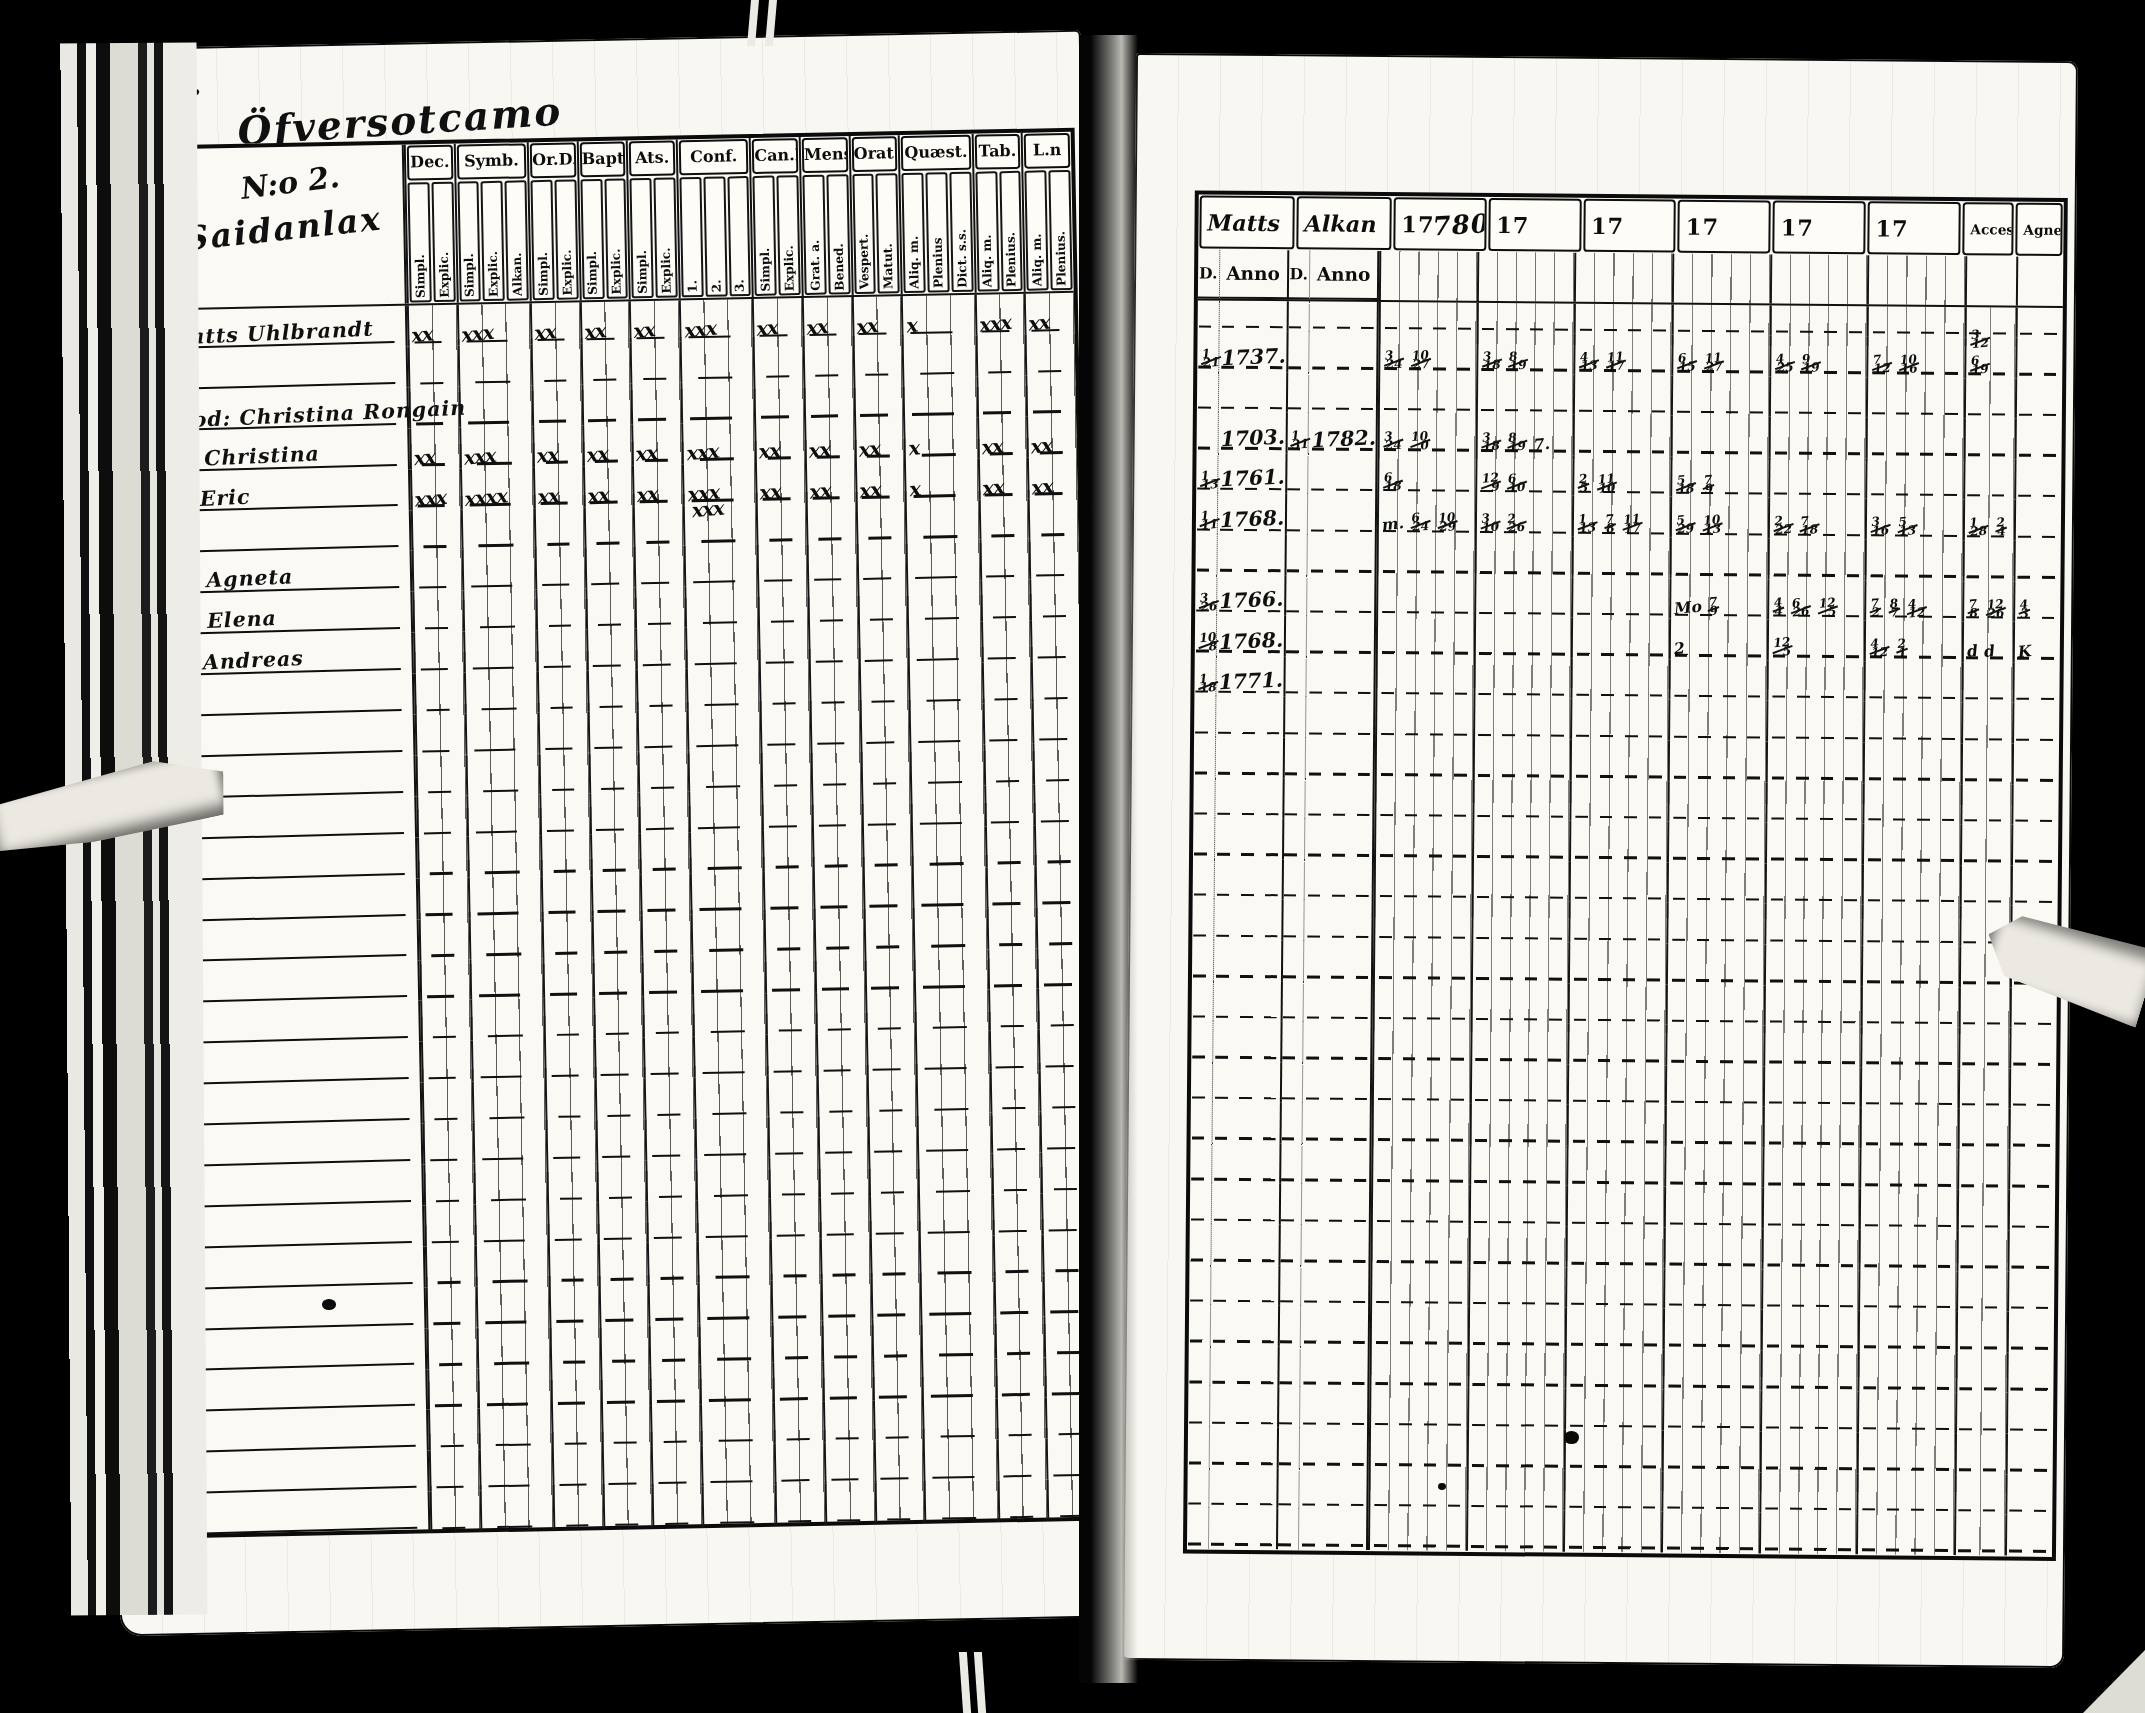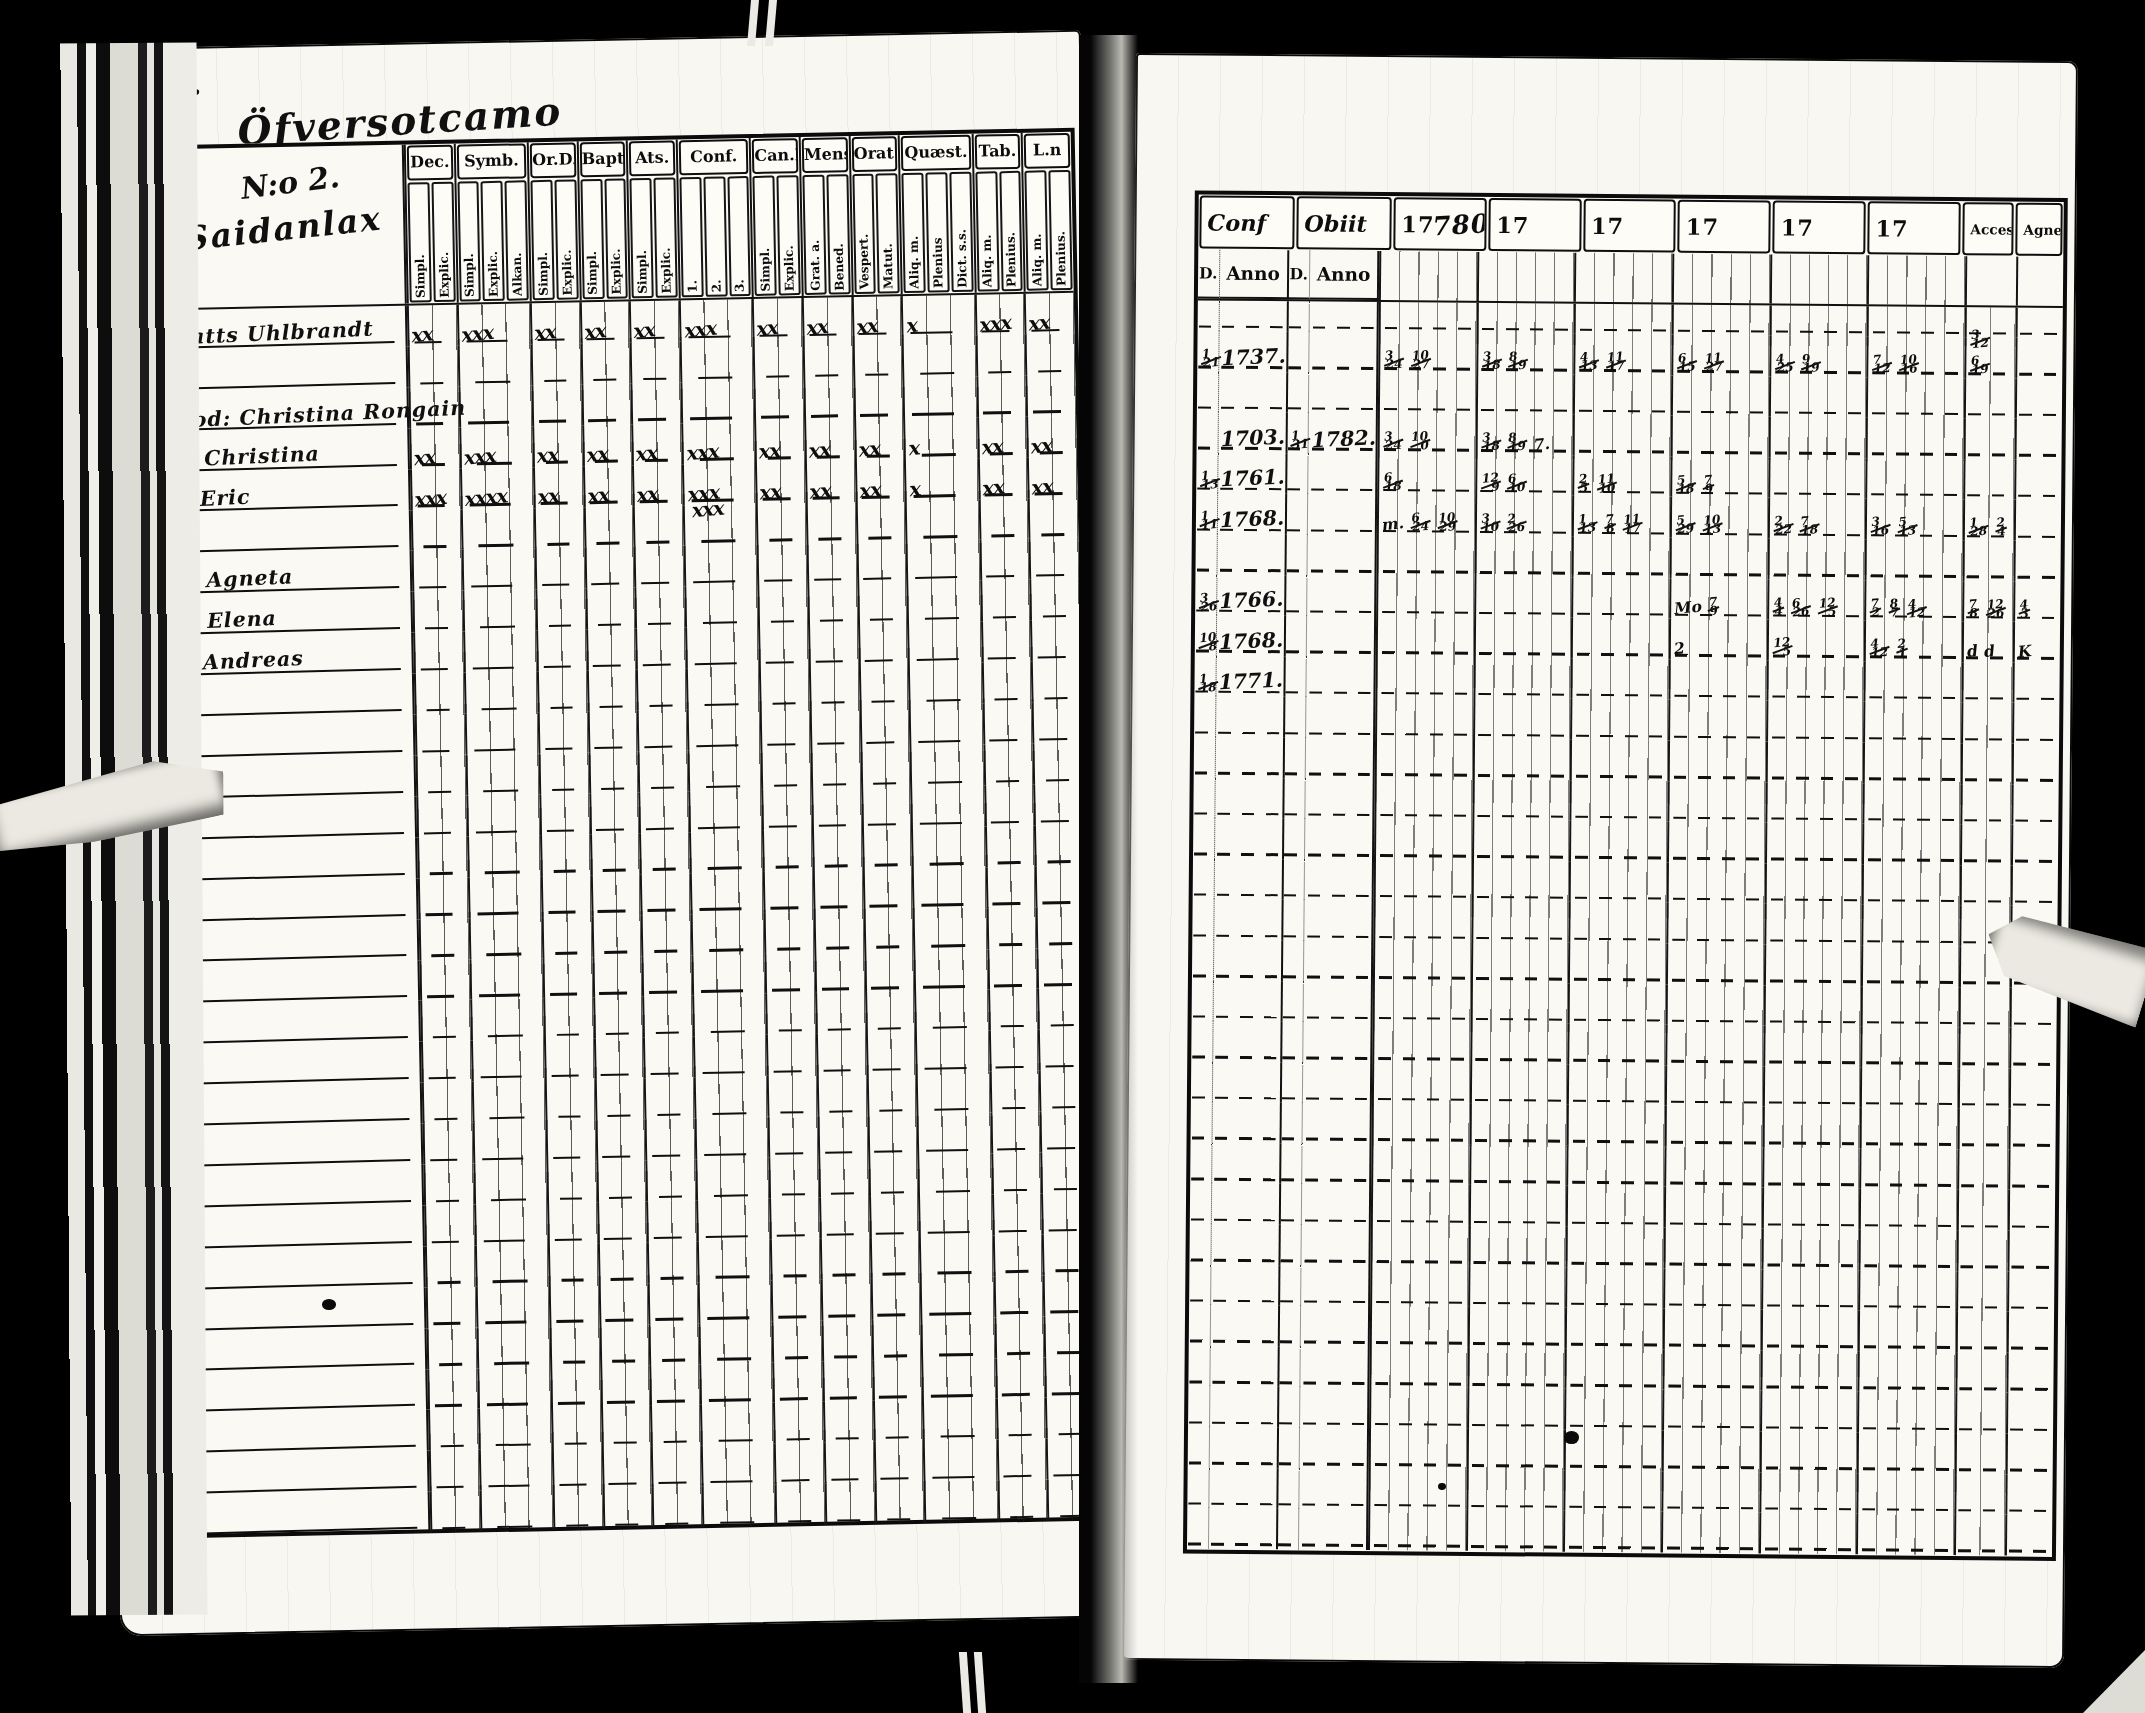--- a/index.html
+++ b/index.html
@@ -827,22 +827,22 @@
             <div class="lcell" style="flex: 2 1 0%; --n: 2;"></div>
             <div class="lcell" style="flex: 2 1 0%; --n: 2;"></div>
           </div>
         </div>
     </div>
   </div>
 
   <div class="page right-page">
     <div class="rtable">
       <div class="rhead1">
-        <div class="h-natus">Conf</div>
-        <div class="h-obiit">Obiit</div>
+        <div class="h-natus">Matts</div>
+        <div class="h-obiit">Alkan</div>
         <div class="h-year">
             <span>17</span>
             <span class="hand780">780</span>
           </div>
         <div class="h-year">
             <span>17</span>
           </div>
         <div class="h-year">
             <span>17</span>
           </div>

